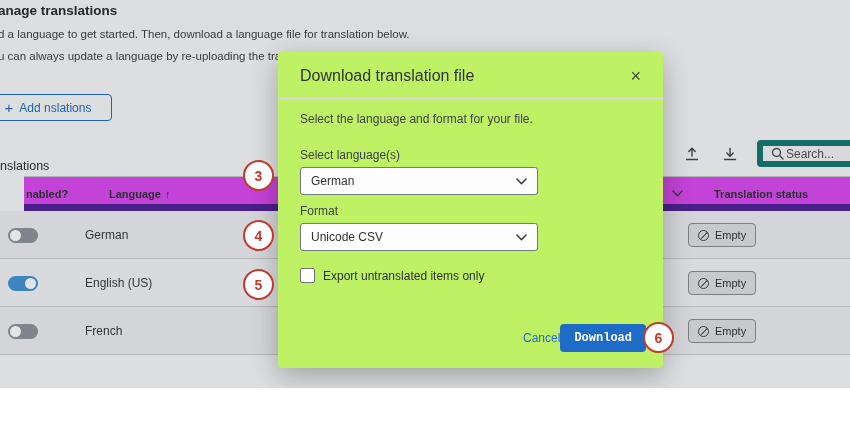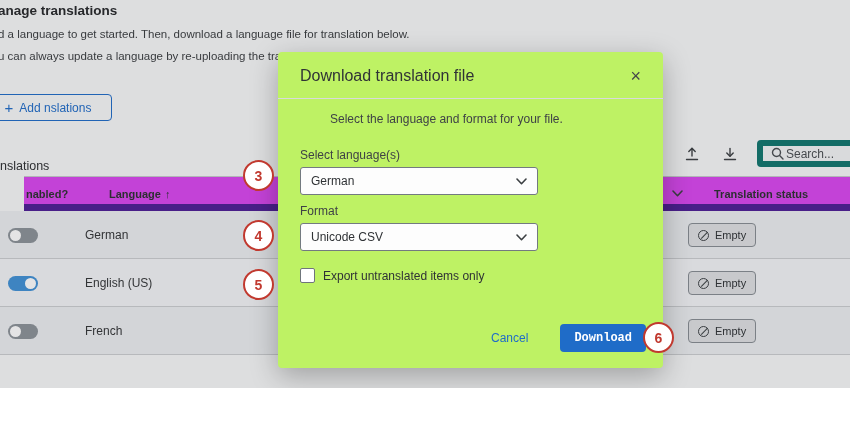--- a/index.html
+++ b/index.html
@@ -62,28 +62,28 @@
   .overlay { position:absolute; inset:0; background:rgba(44,50,56,0.13); z-index:2; }
 
   
   .modal { position:absolute; left:278px; top:52px; width:385px; height:316px; z-index:3;
     background:#bef264; border-radius:4px; box-shadow:0 8px 28px rgba(0,0,0,0.28); }
   .m-head { display:flex; align-items:center; justify-content:space-between;
     padding:15px 22px 13px 22px; border-bottom:1px solid #d8dadc; }
   .m-title { font-size:16px; font-weight:500; color:#303336; }
   .m-close { border:none; background:none; font-size:18px; line-height:1; color:#44474a; cursor:pointer; font-family:inherit; padding:0; }
   .m-body { padding:13px 22px 0 22px; }
-  .m-desc { font-size:12px; color:#3f4246; margin-bottom:22px;margin-left:30px; }
+  .m-desc { font-size:12px; color:#3f4246; margin-bottom:22px; }
   .m-label { font-size:12px; color:#3f4246; margin-bottom:5px; }
   .select { width:238px; height:28px; border:1px solid #737a80; border-radius:3px; background:#fdfdfd;
     display:flex; align-items:center; justify-content:space-between; padding:0 10px;
     font-size:12px; color:#2f3235; cursor:pointer; margin-bottom:9px; }
   .chk-row { display:flex; align-items:center; gap:8px; margin-top:17px; font-size:12px; color:#2f3235; cursor:pointer; }
   .chk { width:15px; height:15px; border:1px solid #6f757b; border-radius:2px; background:#ffffff; display:inline-block; }
-  .m-foot { position:absolute; right:17px; bottom:16px; display:flex; align-items:center; gap:32px; }
+  .m-foot { position:absolute; right:17px; bottom:16px; display:flex; align-items:center; gap:0; }
   .cancel { font-size:12px; font-weight:500; color:var(--accent-blue,#1f6cc8); cursor:pointer; }
   .download { height:28px; padding:0 14px; background:var(--accent-blue,#1f6cc8); color:#ffffff;
     border:none; border-radius:4px; font-size:12px; font-weight:bold; font-family:Liberation Mono, monospace; cursor:pointer; }
 
   
   .ann { position:absolute; width:31px; height:31px; border-radius:50%; z-index:4;
     background:#ffffff; border:2.5px solid var(--annotation-red,#c1392f);
     display:flex; align-items:center; justify-content:center;
     font-size:14px; font-weight:bold; color:var(--annotation-red,#c1392f); }
   .ann3 { left:243px; top:160px; }

